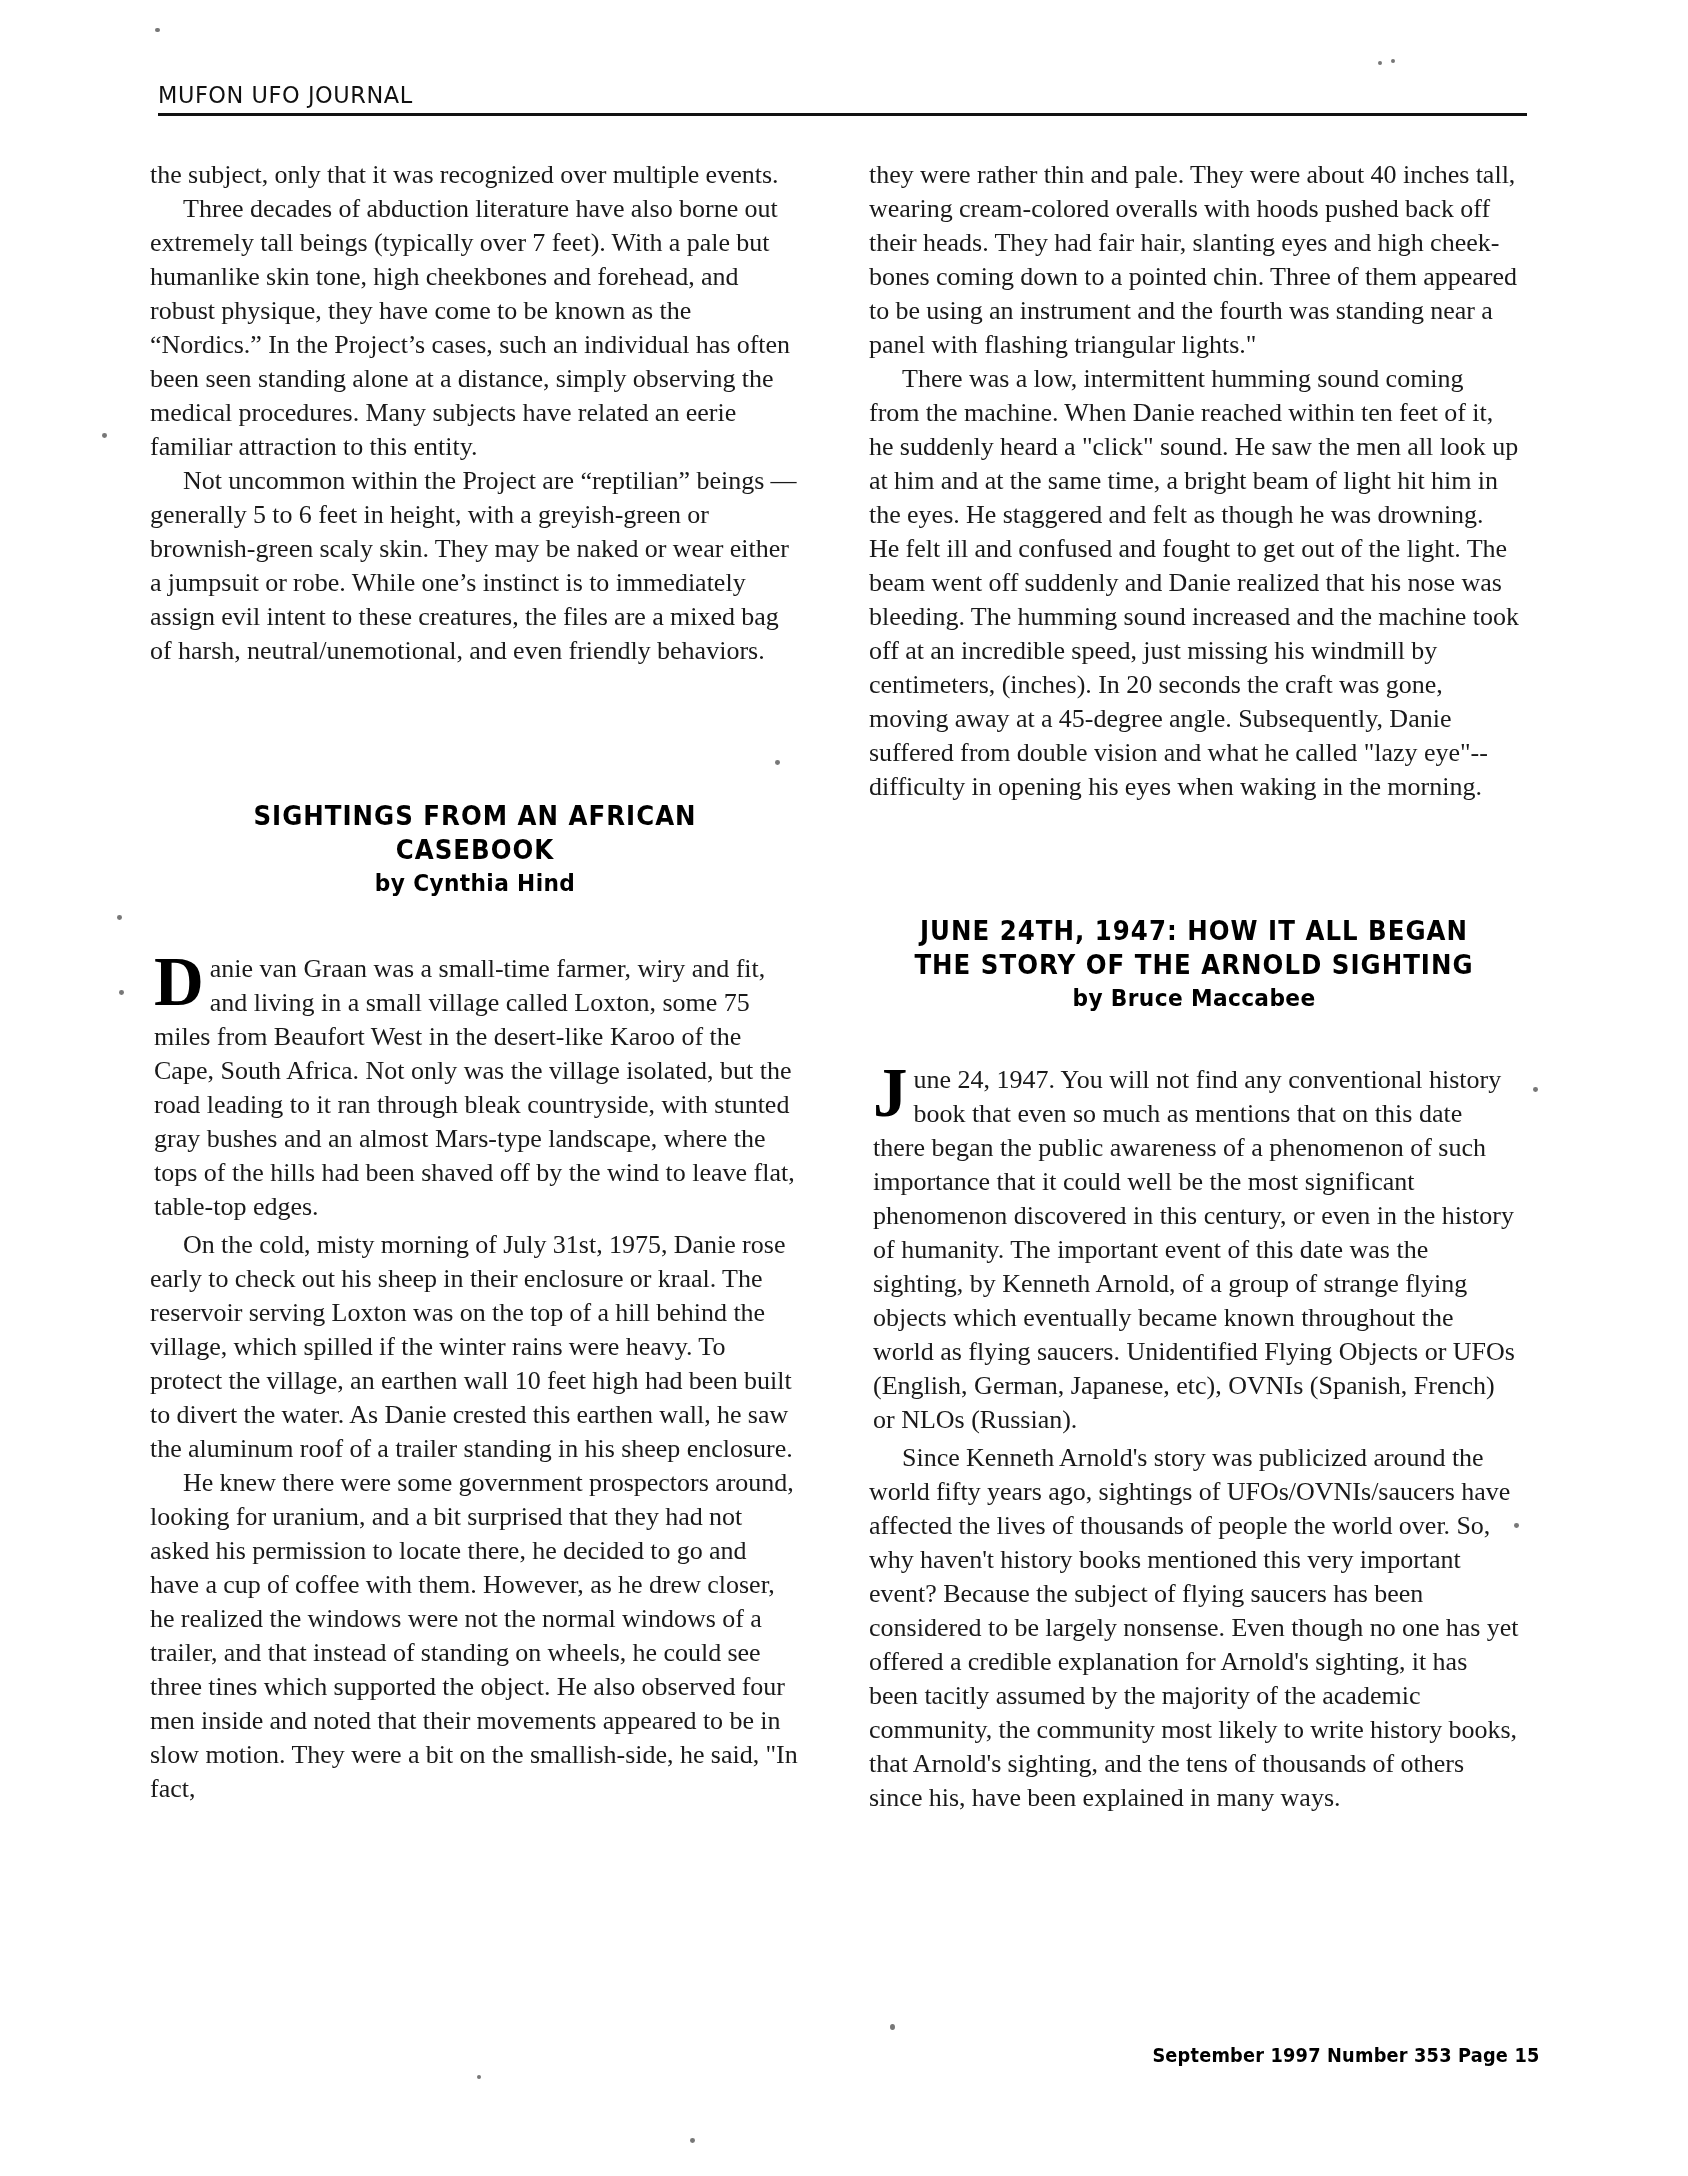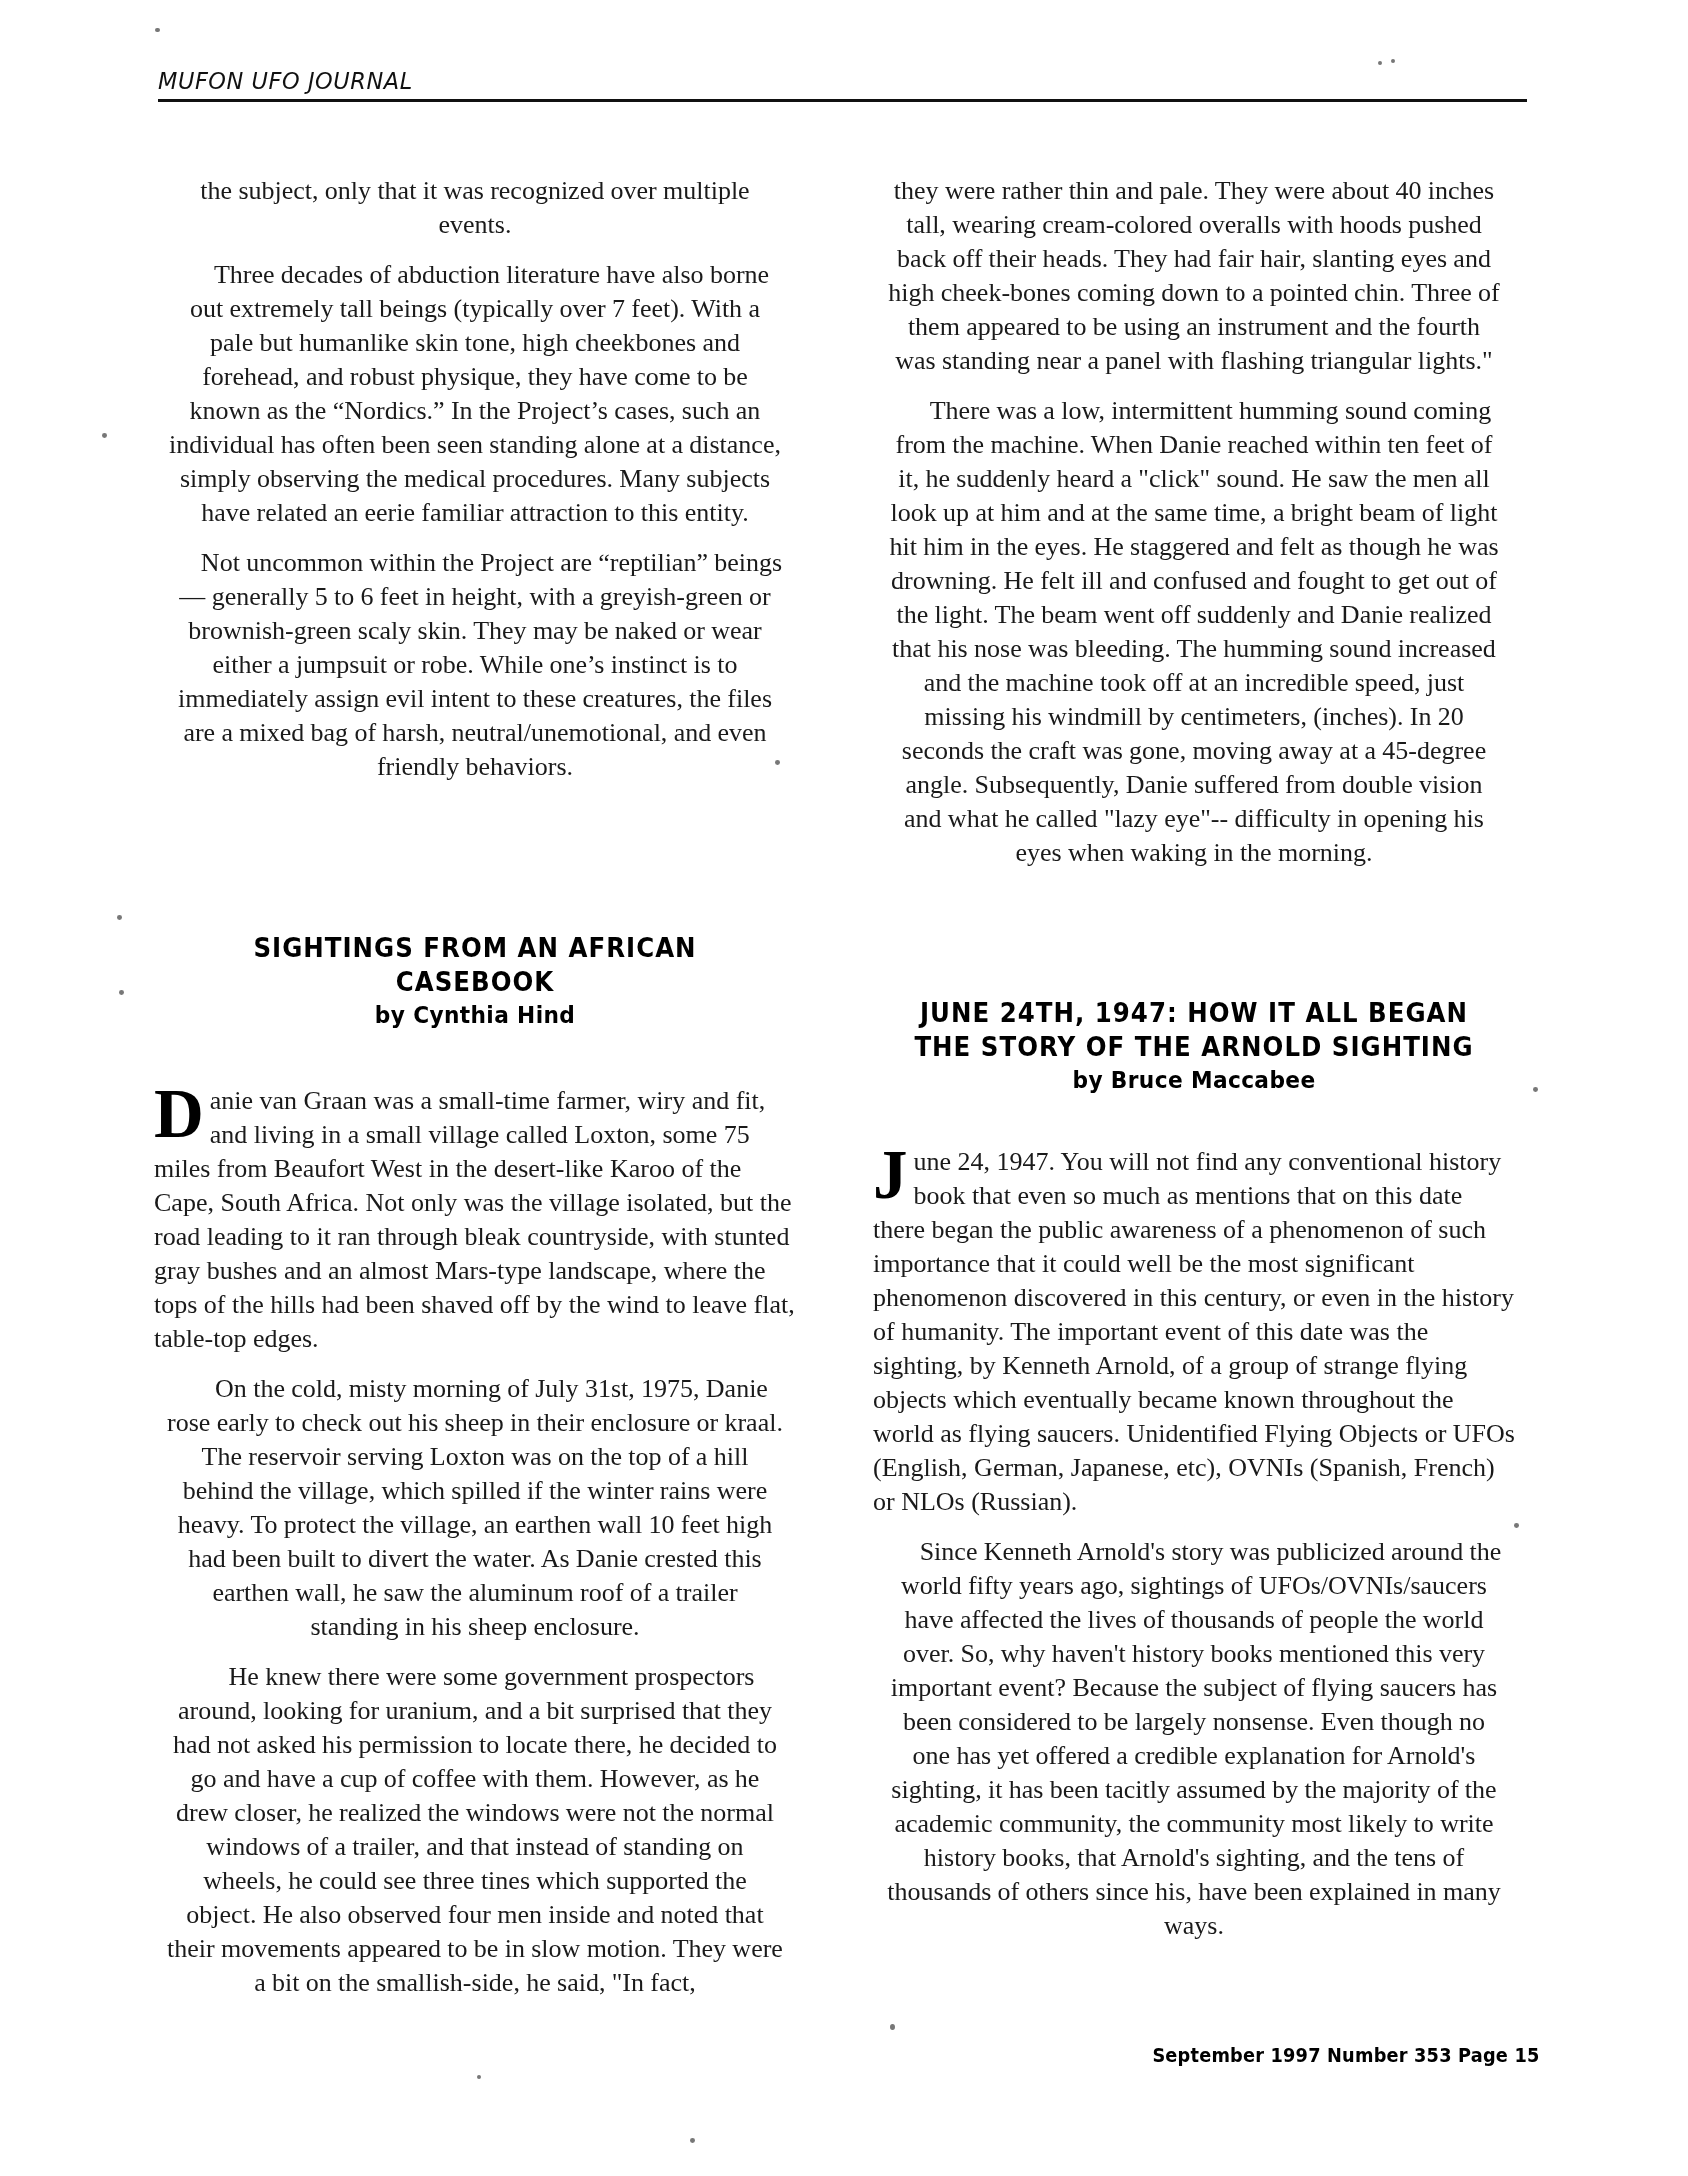--- a/index.html
+++ b/index.html
@@ -26,23 +26,22 @@
     position: absolute;
     background: #4a4a4a;
     border-radius: 50%;
     opacity: .75;
   }
 
   
   .masthead {
     position: absolute;
     left: 158px;
-    top: 67px;
+    top: 81px;
     width: 1379px;
-    font-style: italic;
   }
   .masthead-title {
     font-family: "DejaVu Sans", "Liberation Sans", sans-serif;
     font-size: 23.6px;
     letter-spacing: 0.6px;
     color: #111;
     font-weight: 400;
     transform: scaleX(.95);
     transform-origin: left center;
     white-space: nowrap;
@@ -63,24 +62,24 @@
     display: flex;
     gap: 69px;
   }
   .col {
     width: 650px;
     flex: 0 0 650px;
   }
 
   
   p.body {
-    margin: 16px;
+    margin: 0;
     font-size: 26px;
     line-height: 34px;
-    text-align: center;
+    text-align: left;
     text-indent: 33px;
     hyphens: none;
     word-spacing: -0.2px;
   }
   p.body.noindent { text-indent: 0; }
   p.body + p.body { margin-top: 0; }
 
   
   p.dropcap {
     margin: 4px;

